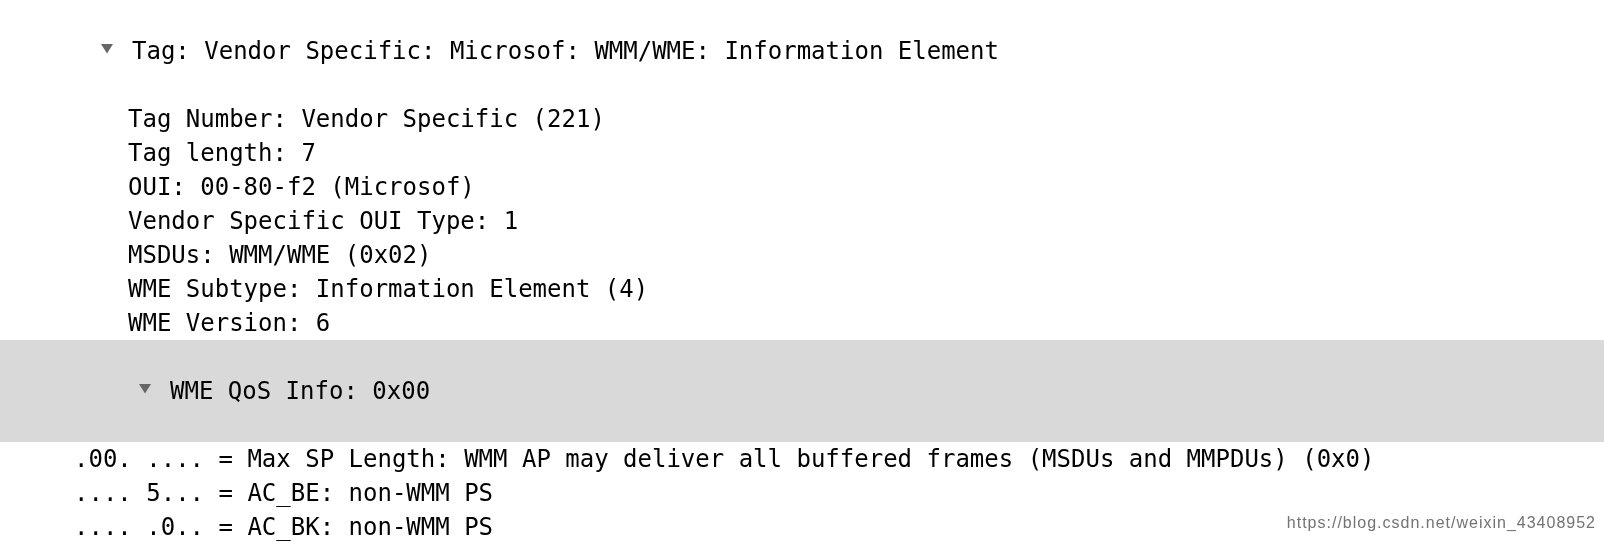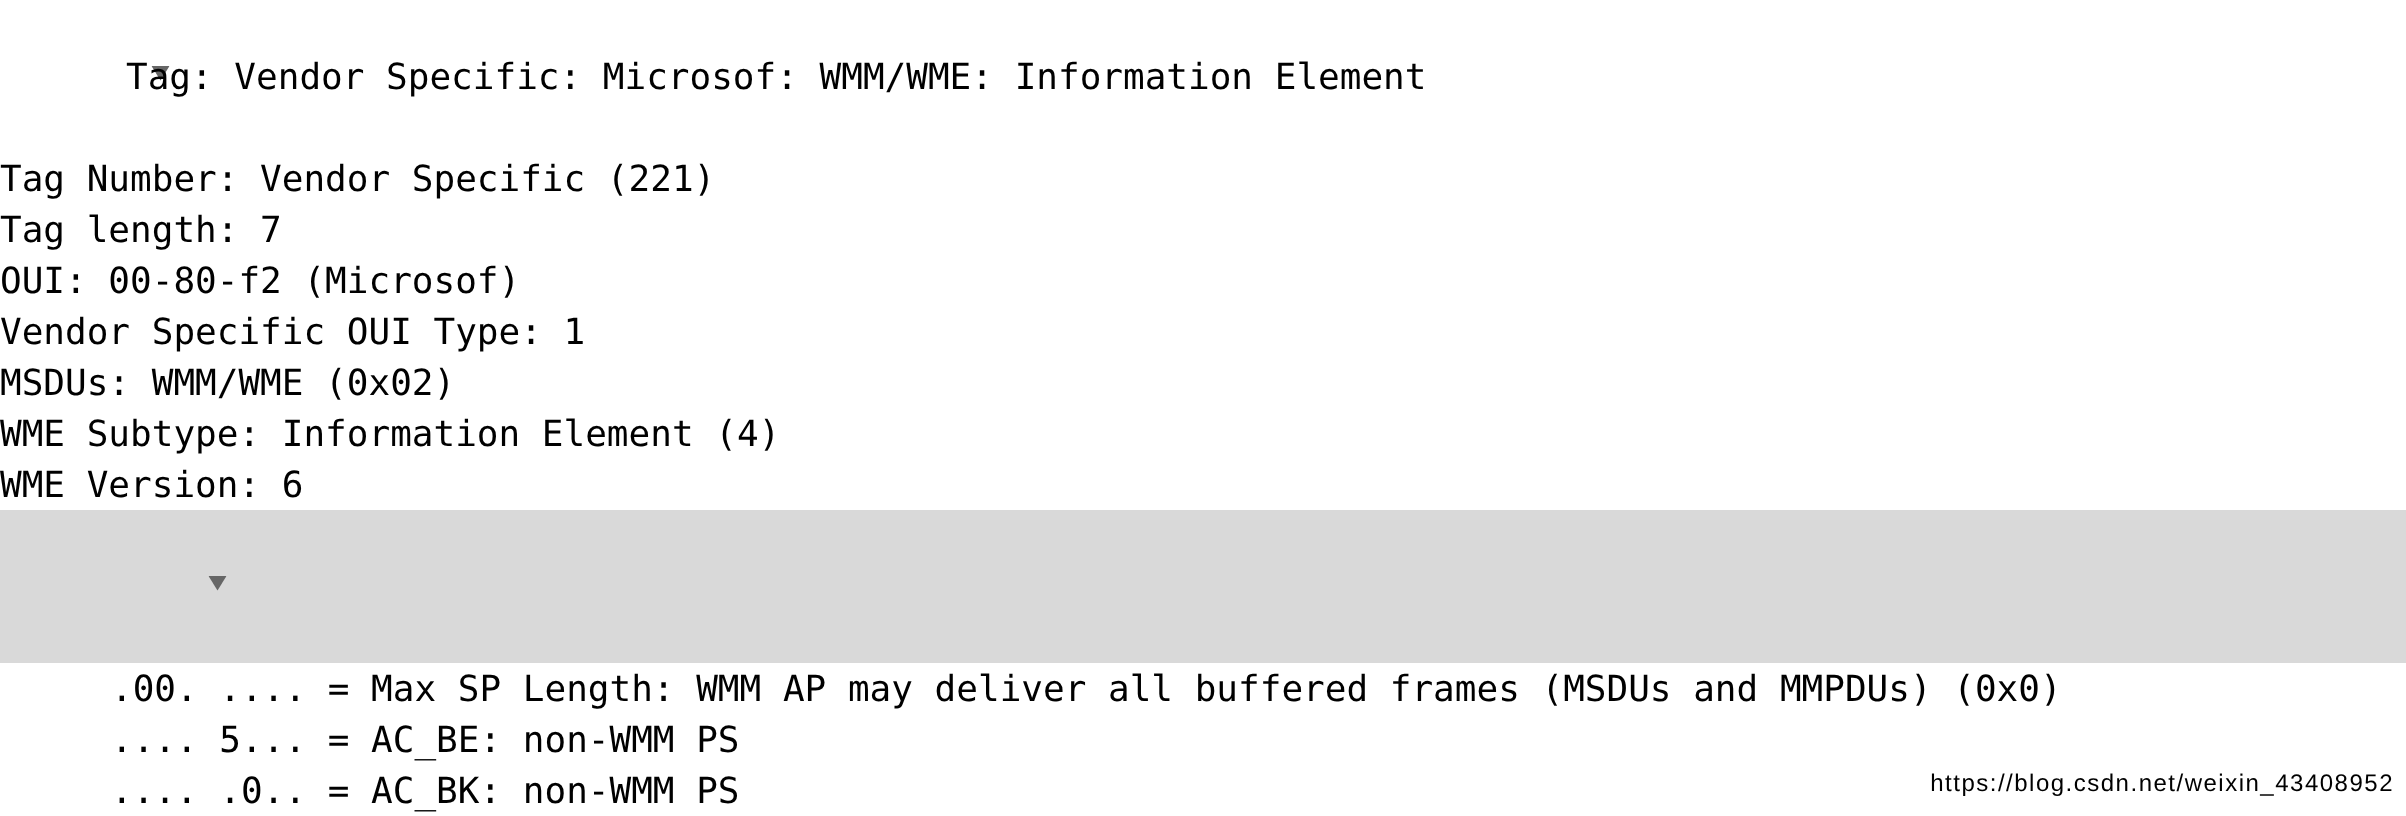--- a/index.html
+++ b/index.html
@@ -12,49 +12,50 @@
     font-size: 24px;
     line-height: 34px;
     color: #000000;
     overflow: hidden;
   }
   .row {
     display: flex;
     align-items: center;
     white-space: pre;
     cursor: default;
+    gap: 48px;
   }
   .highlight {
     background: #d9d9d9;
   }
   .arrow {
     display: inline-block;
     width: 22px;
     text-align: center;
     font-family: monospace;
     font-size: 16px;
     color: #555;
     user-select: none;
   }
   .arrow svg {
     width: 12px;
     height: 12px;
     fill: #666;
   }
   .indent0 { padding-left: 62px; }
-  .indent1 { }
+  .indent1 { padding-left: 128px; }
   .indent2 { padding-left: 100px; }
   .indent3 { padding-left: 74px; }
   .watermark {
     position: absolute;
     right: 8px;
     bottom: 4px;
     font-family: sans-serif;
     font-size: 16px;
-    color: #000000;
+    color: #737373;
     letter-spacing: 1px;
   }
 </style>
 </head>
 <body>
 
 <div class="row indent0">
   <span class="arrow">
     <svg viewBox="0 0 10 10">
         <polygon points="0,0 10,0 5,8"></polygon>
@@ -84,20 +85,21 @@
 <div class="row indent1">
   <span>WME Version: 6</span>
 </div>
 
 <div class="row indent2 highlight">
   <span class="arrow">
     <svg viewBox="0 0 10 10">
         <polygon points="0,0 10,0 5,8"></polygon>
       </svg>
   </span>
+  <span>WME QoS Info: 0x00</span>
 </div>
 
 <div class="row indent3">
   <span>.00. .... = Max SP Length: WMM AP may deliver all buffered frames (MSDUs and MMPDUs) (0x0)</span>
 </div>
 <div class="row indent3">
   <span>.... 5... = AC_BE: non-WMM PS</span>
 </div>
 <div class="row indent3">
   <span>.... .0.. = AC_BK: non-WMM PS</span>

